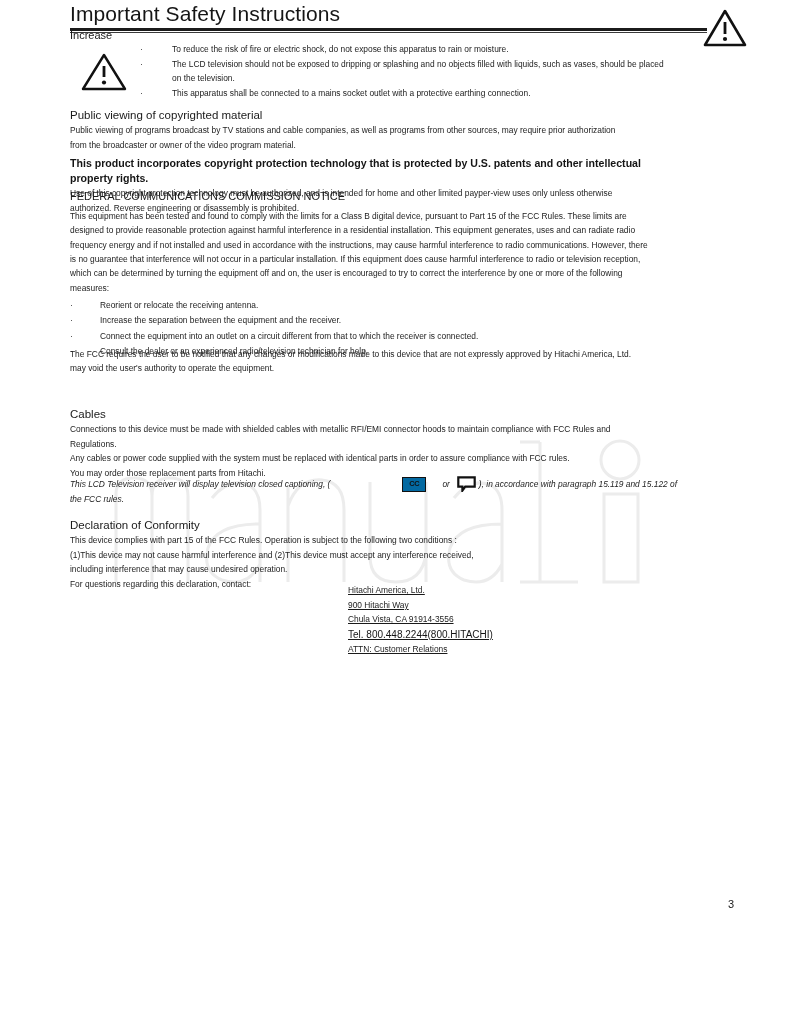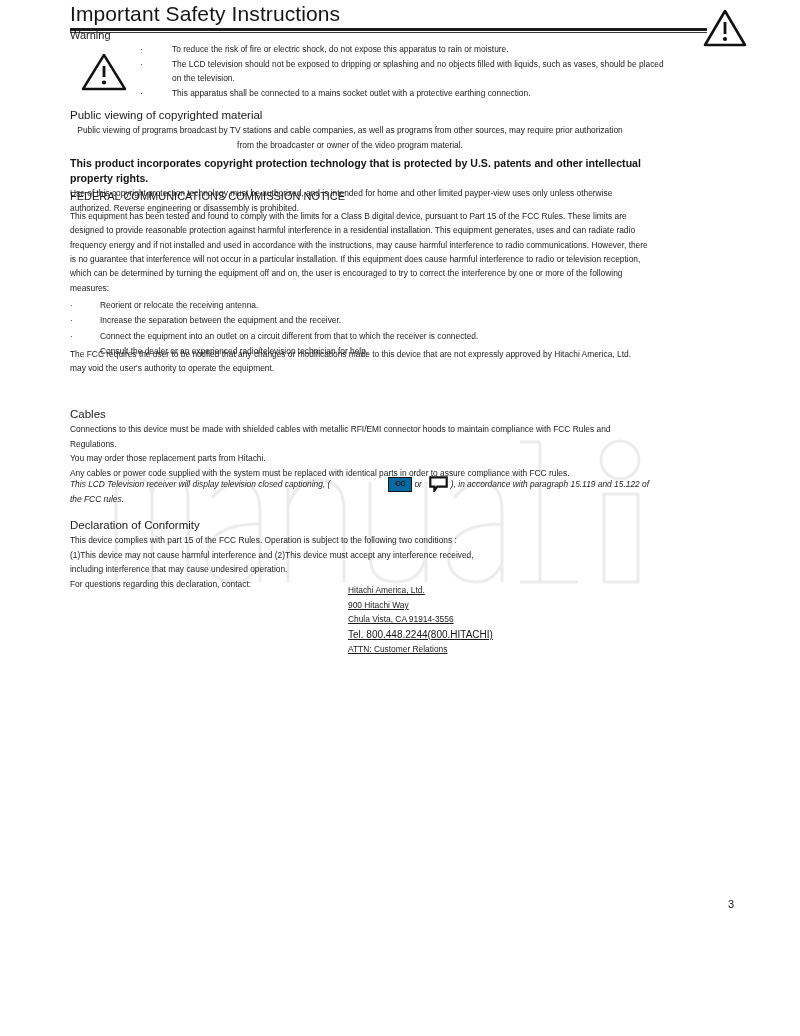--- a/index.html
+++ b/index.html
@@ -149,21 +149,21 @@
     align-items: center;
     white-space: nowrap;
   }
   .cap-gap { display: inline-block; width: 58px; }
   .cc-box {
     display: inline-block;
     width: 22px;
     height: 13px;
     border: 1.6px solid #111;
     background: #0369a1;
-    margin: 0 0;
+    margin: 0 14px;
     position: relative;
     vertical-align: middle;
   }
   .cc-box .cc-inner {
     position: absolute;
     left: 0; right: 0; top: 50%;
     transform: translateY(-50%);
     text-align: center;
     font-size: 7.4px;
     font-style: normal;
@@ -243,21 +243,21 @@
     </div>
 
     <div class="top-warning">
       <svg width="44" height="40" viewBox="0 0 44 40" aria-hidden="true">
         <path d="M22 3 L42 37 L2 37 Z" fill="#ffffff" stroke="#111111" stroke-width="2.6" stroke-linejoin="round"></path>
         <rect x="20.6" y="14" width="2.8" height="12" fill="#111111"></rect>
         <circle cx="22" cy="31" r="2.1" fill="#111111"></circle>
       </svg>
     </div>
 
-    <div class="warning-head">Warning</div>
+    <div class="warning-head">Increase</div>
 
     <div class="warning-icon">
       <svg width="48" height="40" viewBox="0 0 48 40" aria-hidden="true">
         <path d="M24 3 L45 37 L3 37 Z" fill="#ffffff" stroke="#111111" stroke-width="2.4" stroke-linejoin="round"></path>
         <rect x="22.6" y="14" width="2.8" height="11" fill="#111111"></rect>
         <circle cx="24" cy="30.5" r="2.1" fill="#111111"></circle>
       </svg>
     </div>
 
     <div class="warning-list">
@@ -270,21 +270,21 @@
         <span class="bullet-text">The LCD television should not be exposed to dripping or splashing and no objects filled with liquids, such as vases, should be placed on the television.</span>
       </div>
       <div class="bullet-row">
         <span class="bullet-mark">·</span>
         <span class="bullet-text">This apparatus shall be connected to a mains socket outlet with a protective earthing connection.</span>
       </div>
     </div>
 
     <div class="section" style="top:108px;">
       <h2 class="sec-head">Public viewing of copyrighted material</h2>
-      <p class="body" style="width:560px;text-align:center;">Public viewing of programs broadcast by TV stations and cable companies, as well as programs from other sources, may require prior authorization from the broadcaster or owner of the video program material.</p>
+      <p class="body" style="width:560px;">Public viewing of programs broadcast by TV stations and cable companies, as well as programs from other sources, may require prior authorization from the broadcaster or owner of the video program material.</p>
       <p class="body-lg" style="margin-top:4px;width:600px;font-weight:bold;">This product incorporates copyright protection technology that is protected by U.S. patents and other intellectual property rights.</p>
       <p class="body" style="width:560px;">Use of this copyright protection technology must be authorized, and is intended for home and other limited payper-view uses only unless otherwise authorized. Reverse engineering or disassembly is prohibited.</p>
     </div>
 
     <div class="section" style="top:190px;">
       <h2 class="sec-head" style="font-size:11px;">FEDERAL COMMUNICATIONS COMMISSION NOTICE</h2>
       <p class="body" style="margin-top:5px;width:578px;">This equipment has been tested and found to comply with the limits for a Class B digital device, pursuant to Part 15 of the FCC Rules. These limits are designed to provide reasonable protection against harmful interference in a residential installation. This equipment generates, uses and can radiate radio frequency energy and if not installed and used in accordance with the instructions, may cause harmful interference to radio communications. However, there is no guarantee that interference will not occur in a particular installation. If this equipment does cause harmful interference to radio or television reception, which can be determined by turning the equipment off and on, the user is encouraged to try to correct the interference by one or more of the following measures:</p>
       <div class="fcc-bullets">
         <div class="bullet-row">
           <span class="bullet-mark">·</span>
@@ -305,22 +305,22 @@
       </div>
     </div>
 
     <div class="section" style="top:347px;">
       <p class="body" style="width:570px;">The FCC requires the user to be notified that any changes or modifications made to this device that are not expressly approved by Hitachi America, Ltd. may void the user's authority to operate the equipment.</p>
     </div>
 
     <div class="section" style="top:407px;">
       <h2 class="sec-head">Cables</h2>
       <p class="body" style="width:570px;">Connections to this device must be made with shielded cables with metallic RFI/EMI connector hoods to maintain compliance with FCC Rules and Regulations.</p>
+      <p class="body" style="width:600px;">Any cables or power code supplied with the system must be replaced with identical parts in order to assure compliance with FCC rules.</p>
       <p class="body" style="width:600px;">You may order those replacement parts from Hitachi.</p>
-      <p class="body" style="width:600px;">Any cables or power code supplied with the system must be replaced with identical parts in order to assure compliance with FCC rules.</p>
     </div>
 
     <div class="caption-line" style="top:476px;">
       <div class="caption-row">
         <span>This LCD Television receiver will display television closed captioning, (</span>
         <span class="cap-gap"></span>
         <span class="cc-box">
           <span class="cc-inner">CC</span>
         </span>
         <span class="or-word">or</span>

